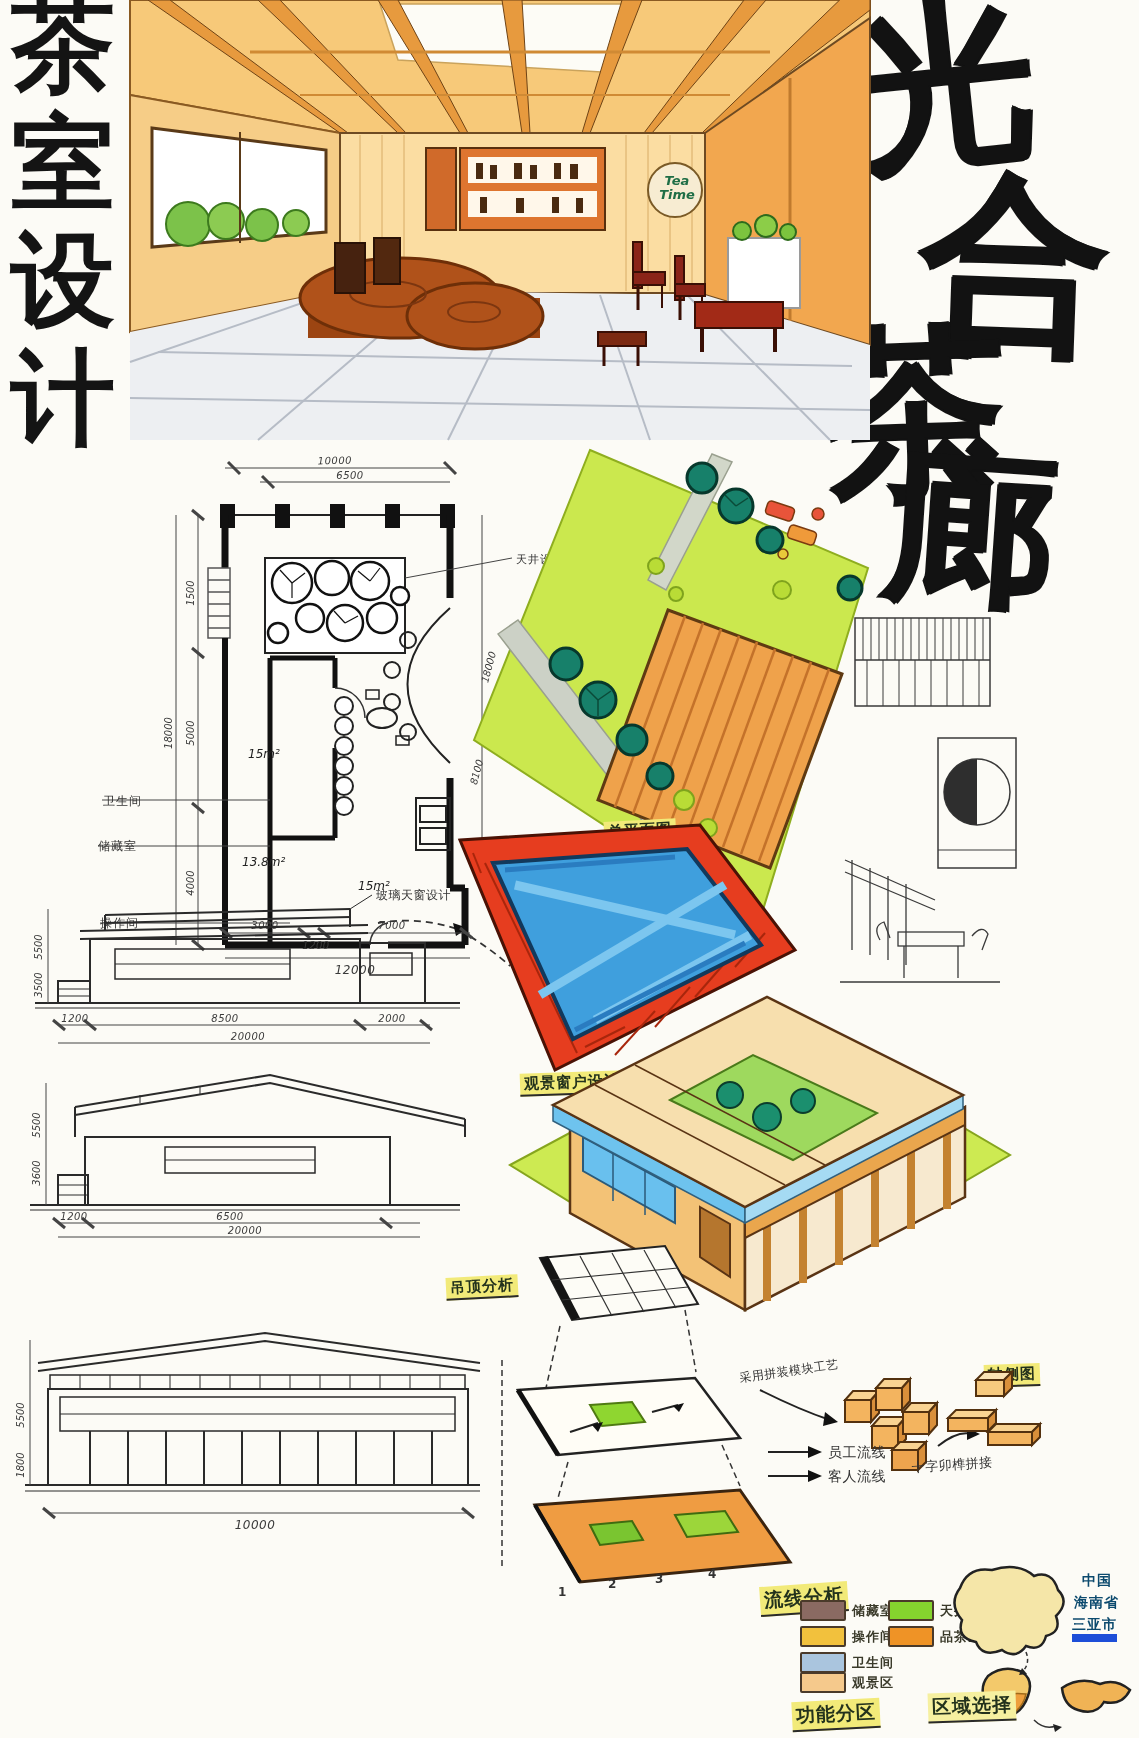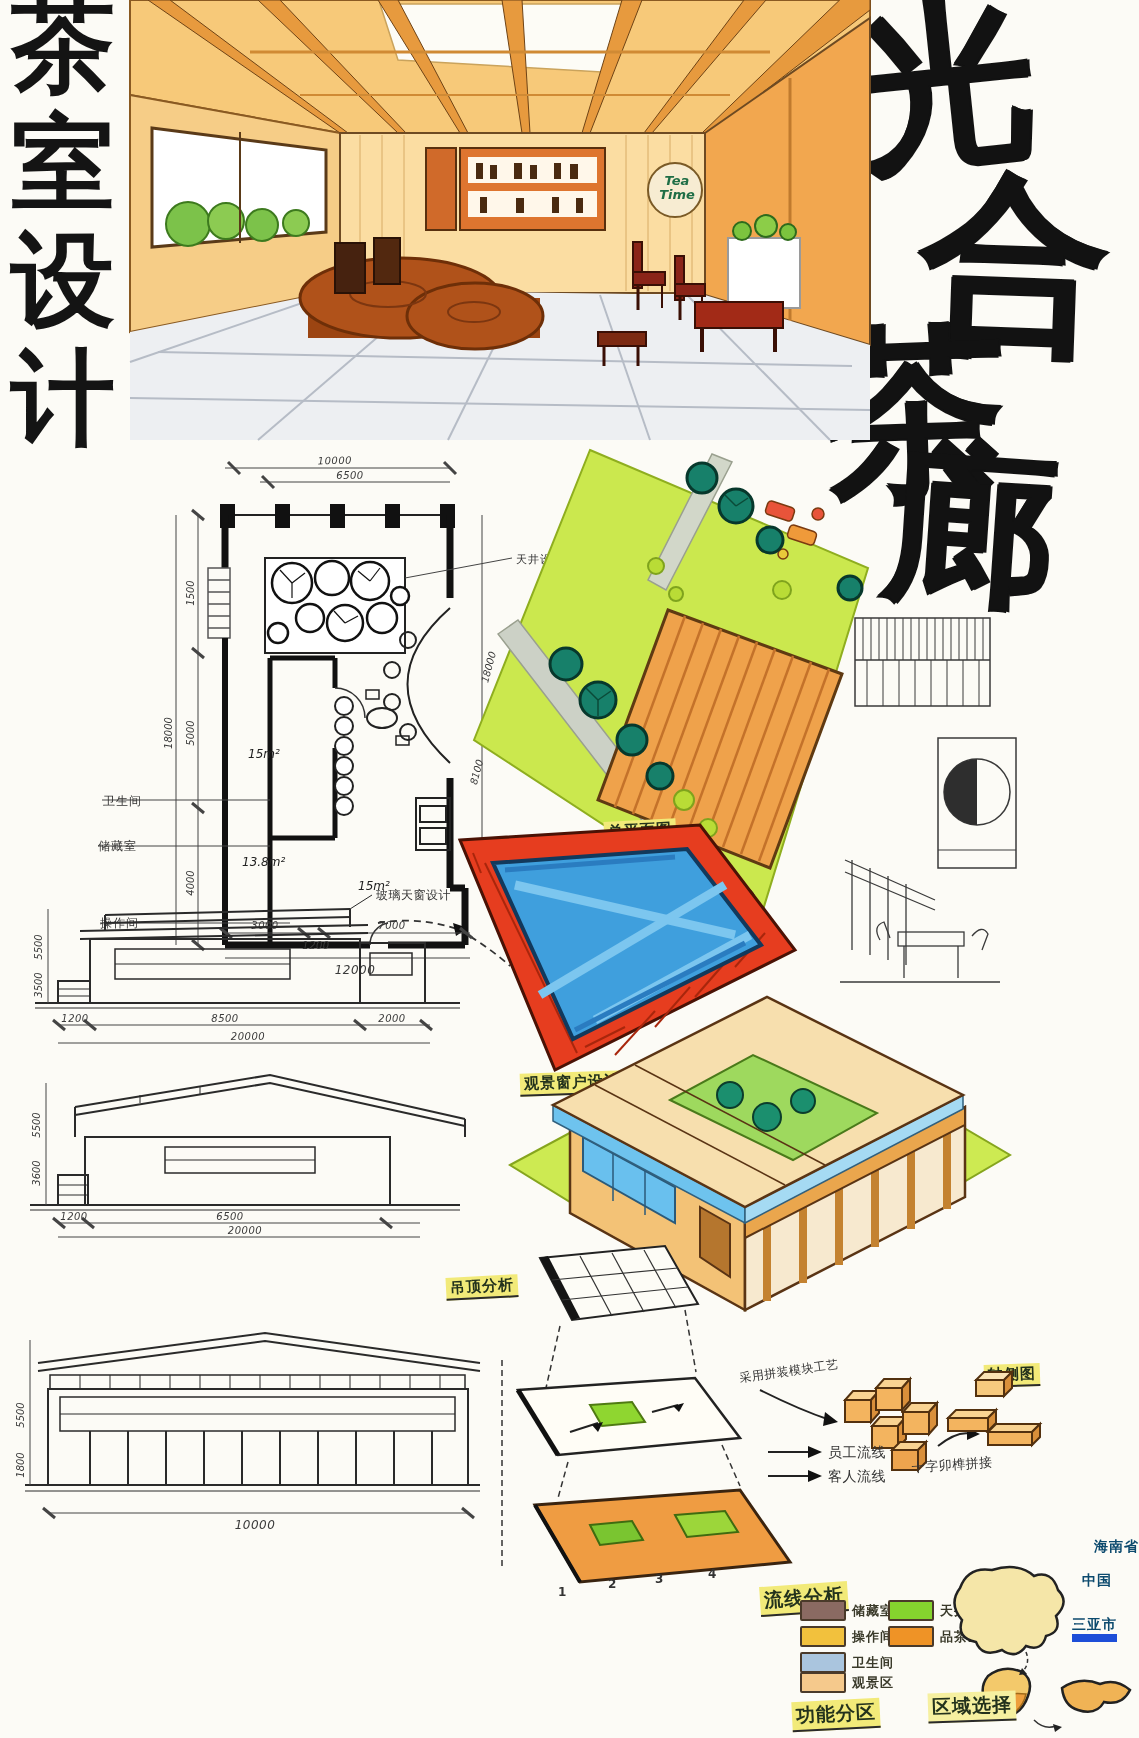--- a/index.html
+++ b/index.html
@@ -727,19 +727,19 @@
     <path d="M60,140 Q74,132 96,134 Q92,152 74,157 Q60,152 60,140 Z" fill="#ee9f3c" stroke="#a06a1a" stroke-width="1.5"></path>
     <path d="M132,128 Q150,116 170,124 Q186,118 200,130 Q192,146 174,142 Q166,156 148,150 Q134,146 132,128 Z" fill="#f0b355" stroke="#222" stroke-width="2.5"></path>
     <g stroke="#333" stroke-width="1.5" fill="none">
       <path d="M96,92 q4,10 -2,18" stroke-dasharray="4 3"></path>
       <path d="M104,160 q10,10 22,6"></path>
     </g>
     <polygon points="92,108 97,114 89,115" fill="#222"></polygon>
     <polygon points="123,164 132,167 125,172" fill="#222"></polygon>
   </svg>
   <div class="abs loc" style="left:1082px;top:1572px;">中国</div>
-  <div class="abs loc" style="left:1074px;top:1538px;margin-left:20px;">海南省</div>
+  <div class="abs loc" style="left:1074px;top:1594px;">海南省</div>
   <div class="abs loc" style="left:1072px;top:1616px;border-bottom:8px solid #1d4ed8;">三亚市</div>
 
   <div class="abs hl big" style="left:792px;top:1700px;transform:rotate(-3deg);">功能分区</div>
   <div class="abs hl big" style="left:928px;top:1692px;transform:rotate(-2deg);background:#f6f0a0;">区域选择</div>
 
 </div>
 
 </body></html>

